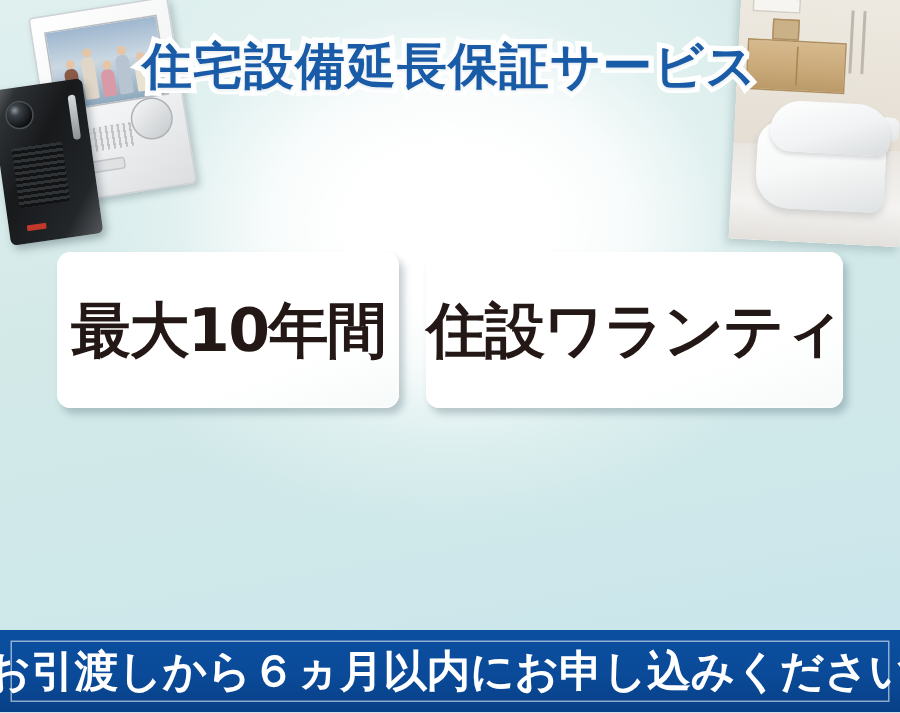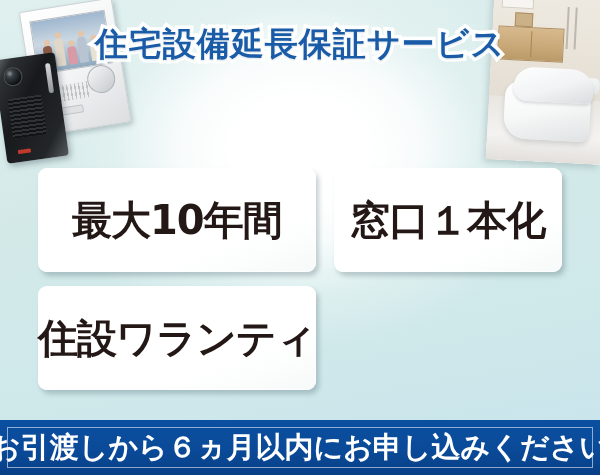--- a/index.html
+++ b/index.html
@@ -354,23 +354,20 @@
 
   <div class="titles">
     <div class="subtitle">住宅設備延長保証サービス</div>
   </div>
 
   <div class="cards">
     <div class="card">
       <span class="card-label tight">最大10年間</span>
     </div>
     <div class="card">
-      <span class="card-label tight">窓口１本化</span>
-    </div>
-    <div class="card">
       <span class="card-label tight">住設ワランティ</span>
     </div>
   </div>
 
   <div class="cta">
     <div class="cta-inner">
       <span class="cta-text">お引渡しから６ヵ月以内にお申し込みください</span>
     </div>
   </div>
 

